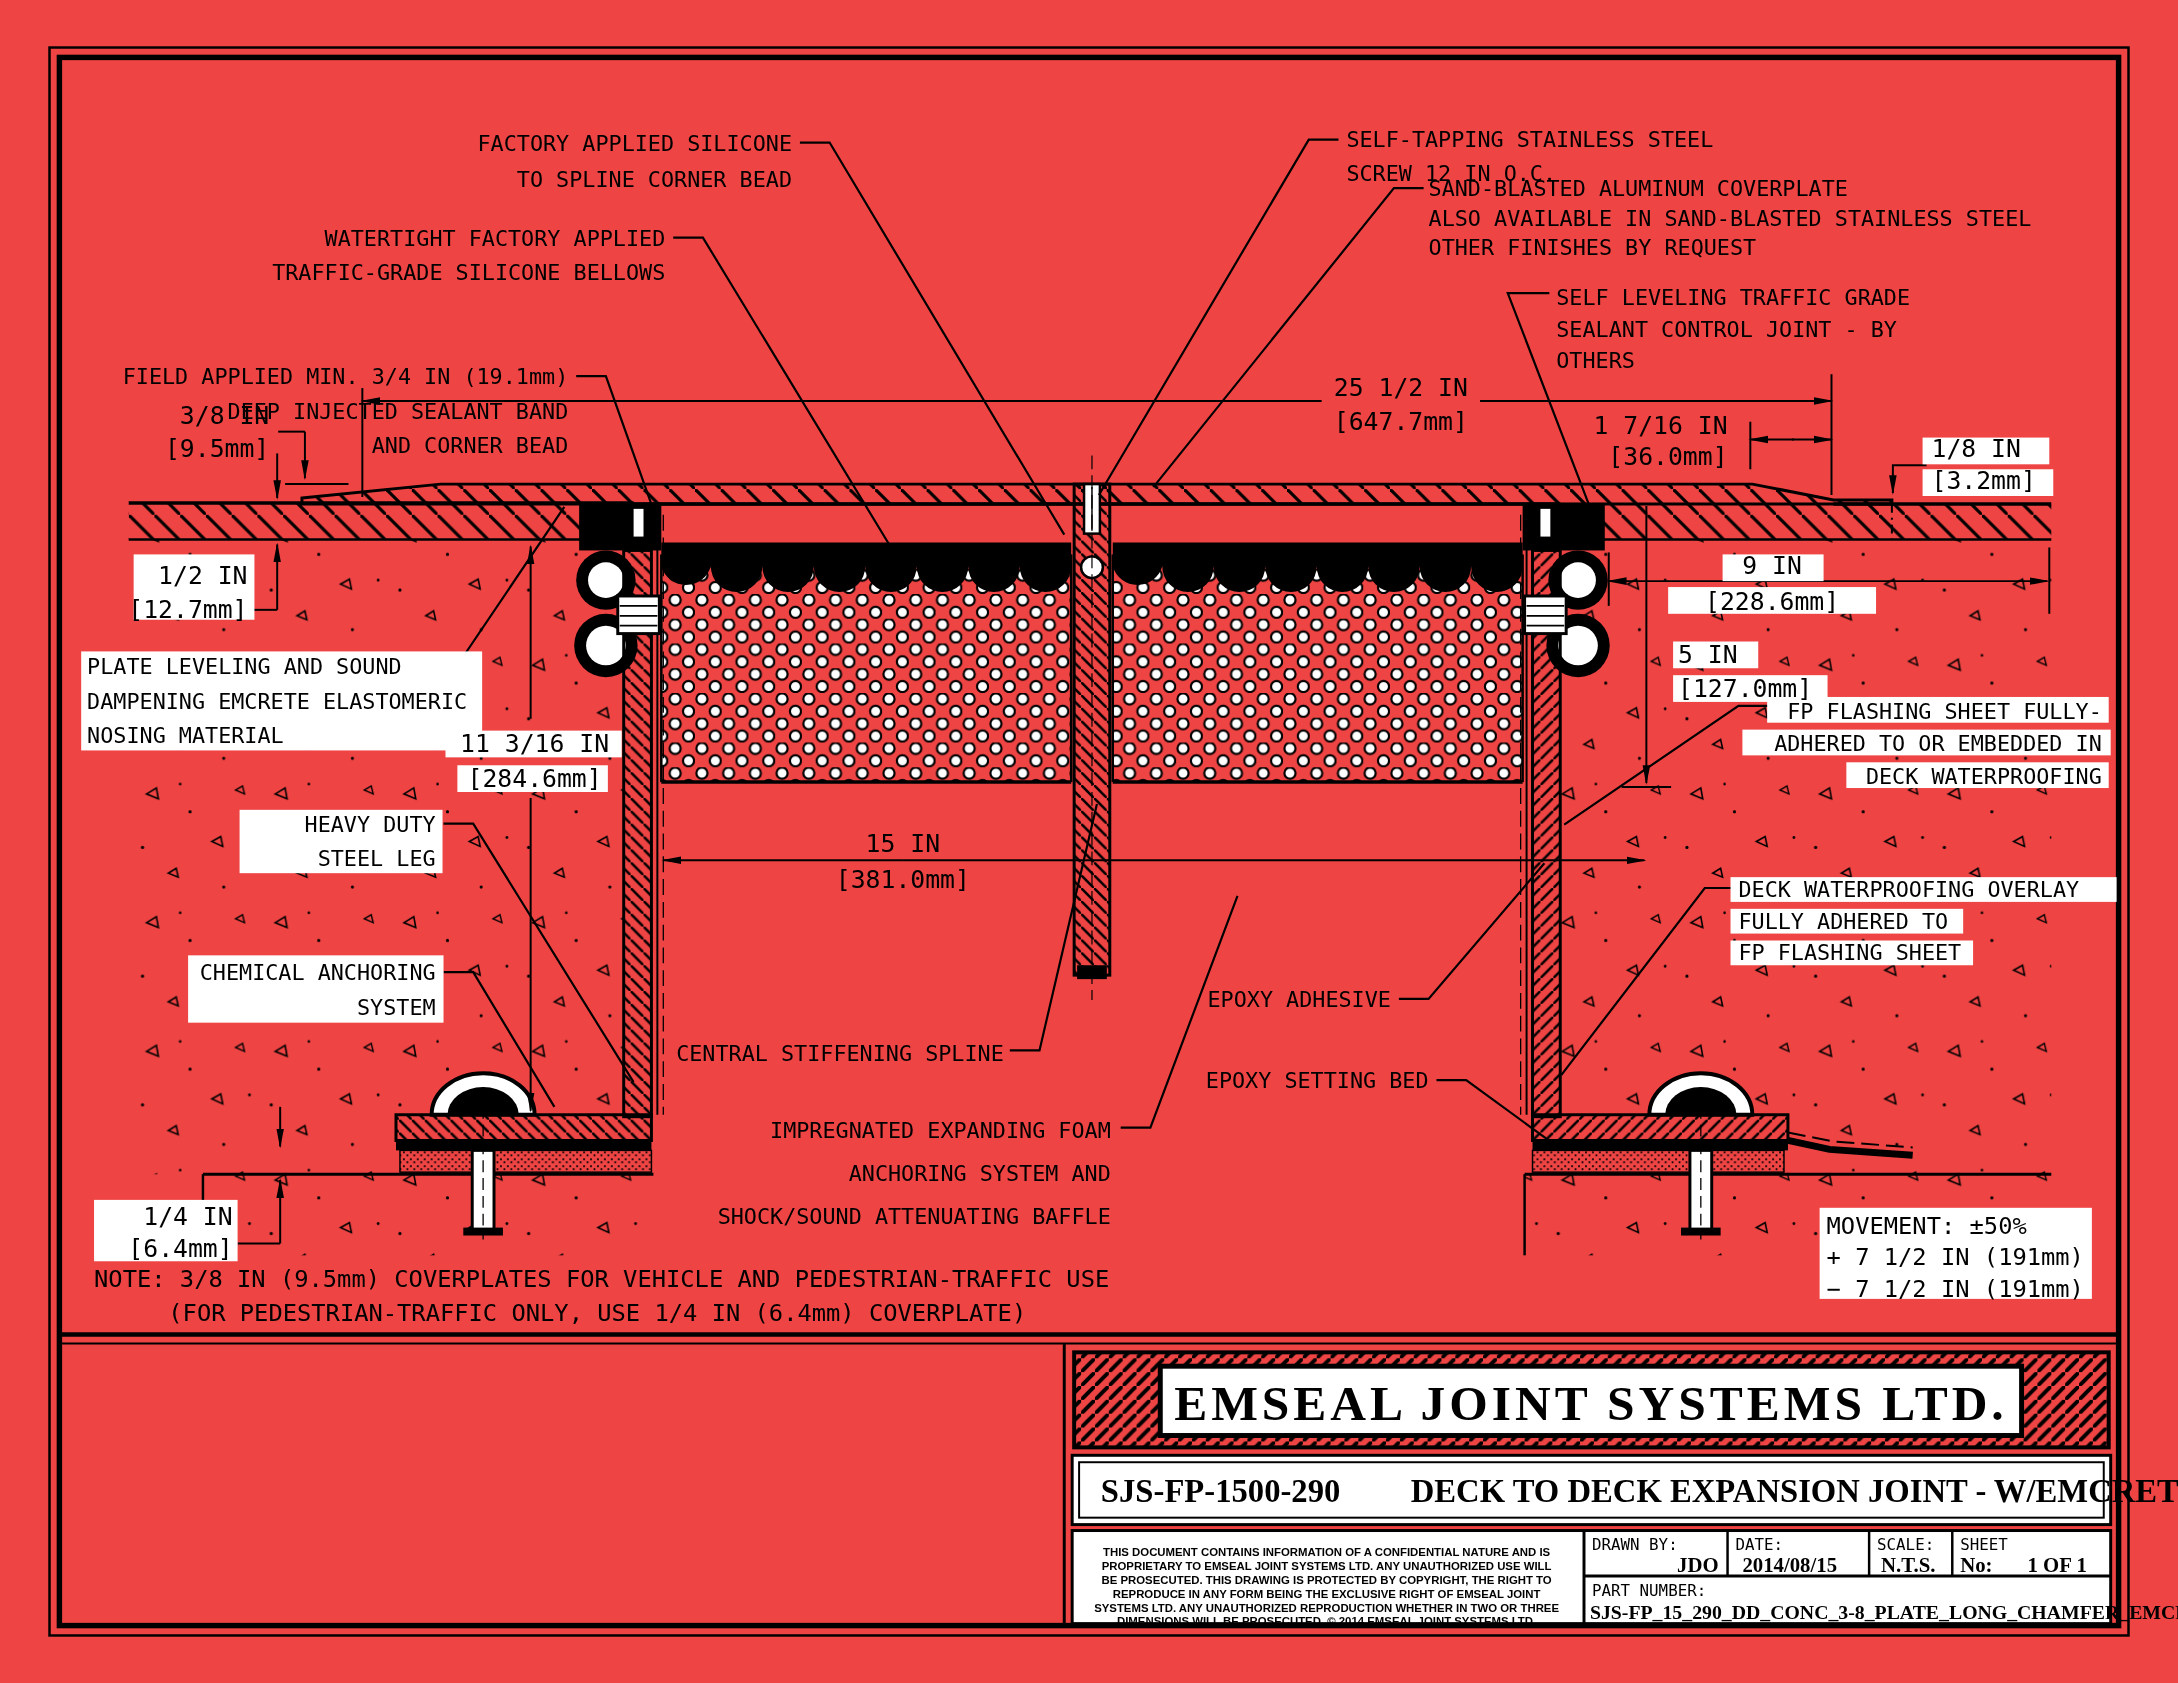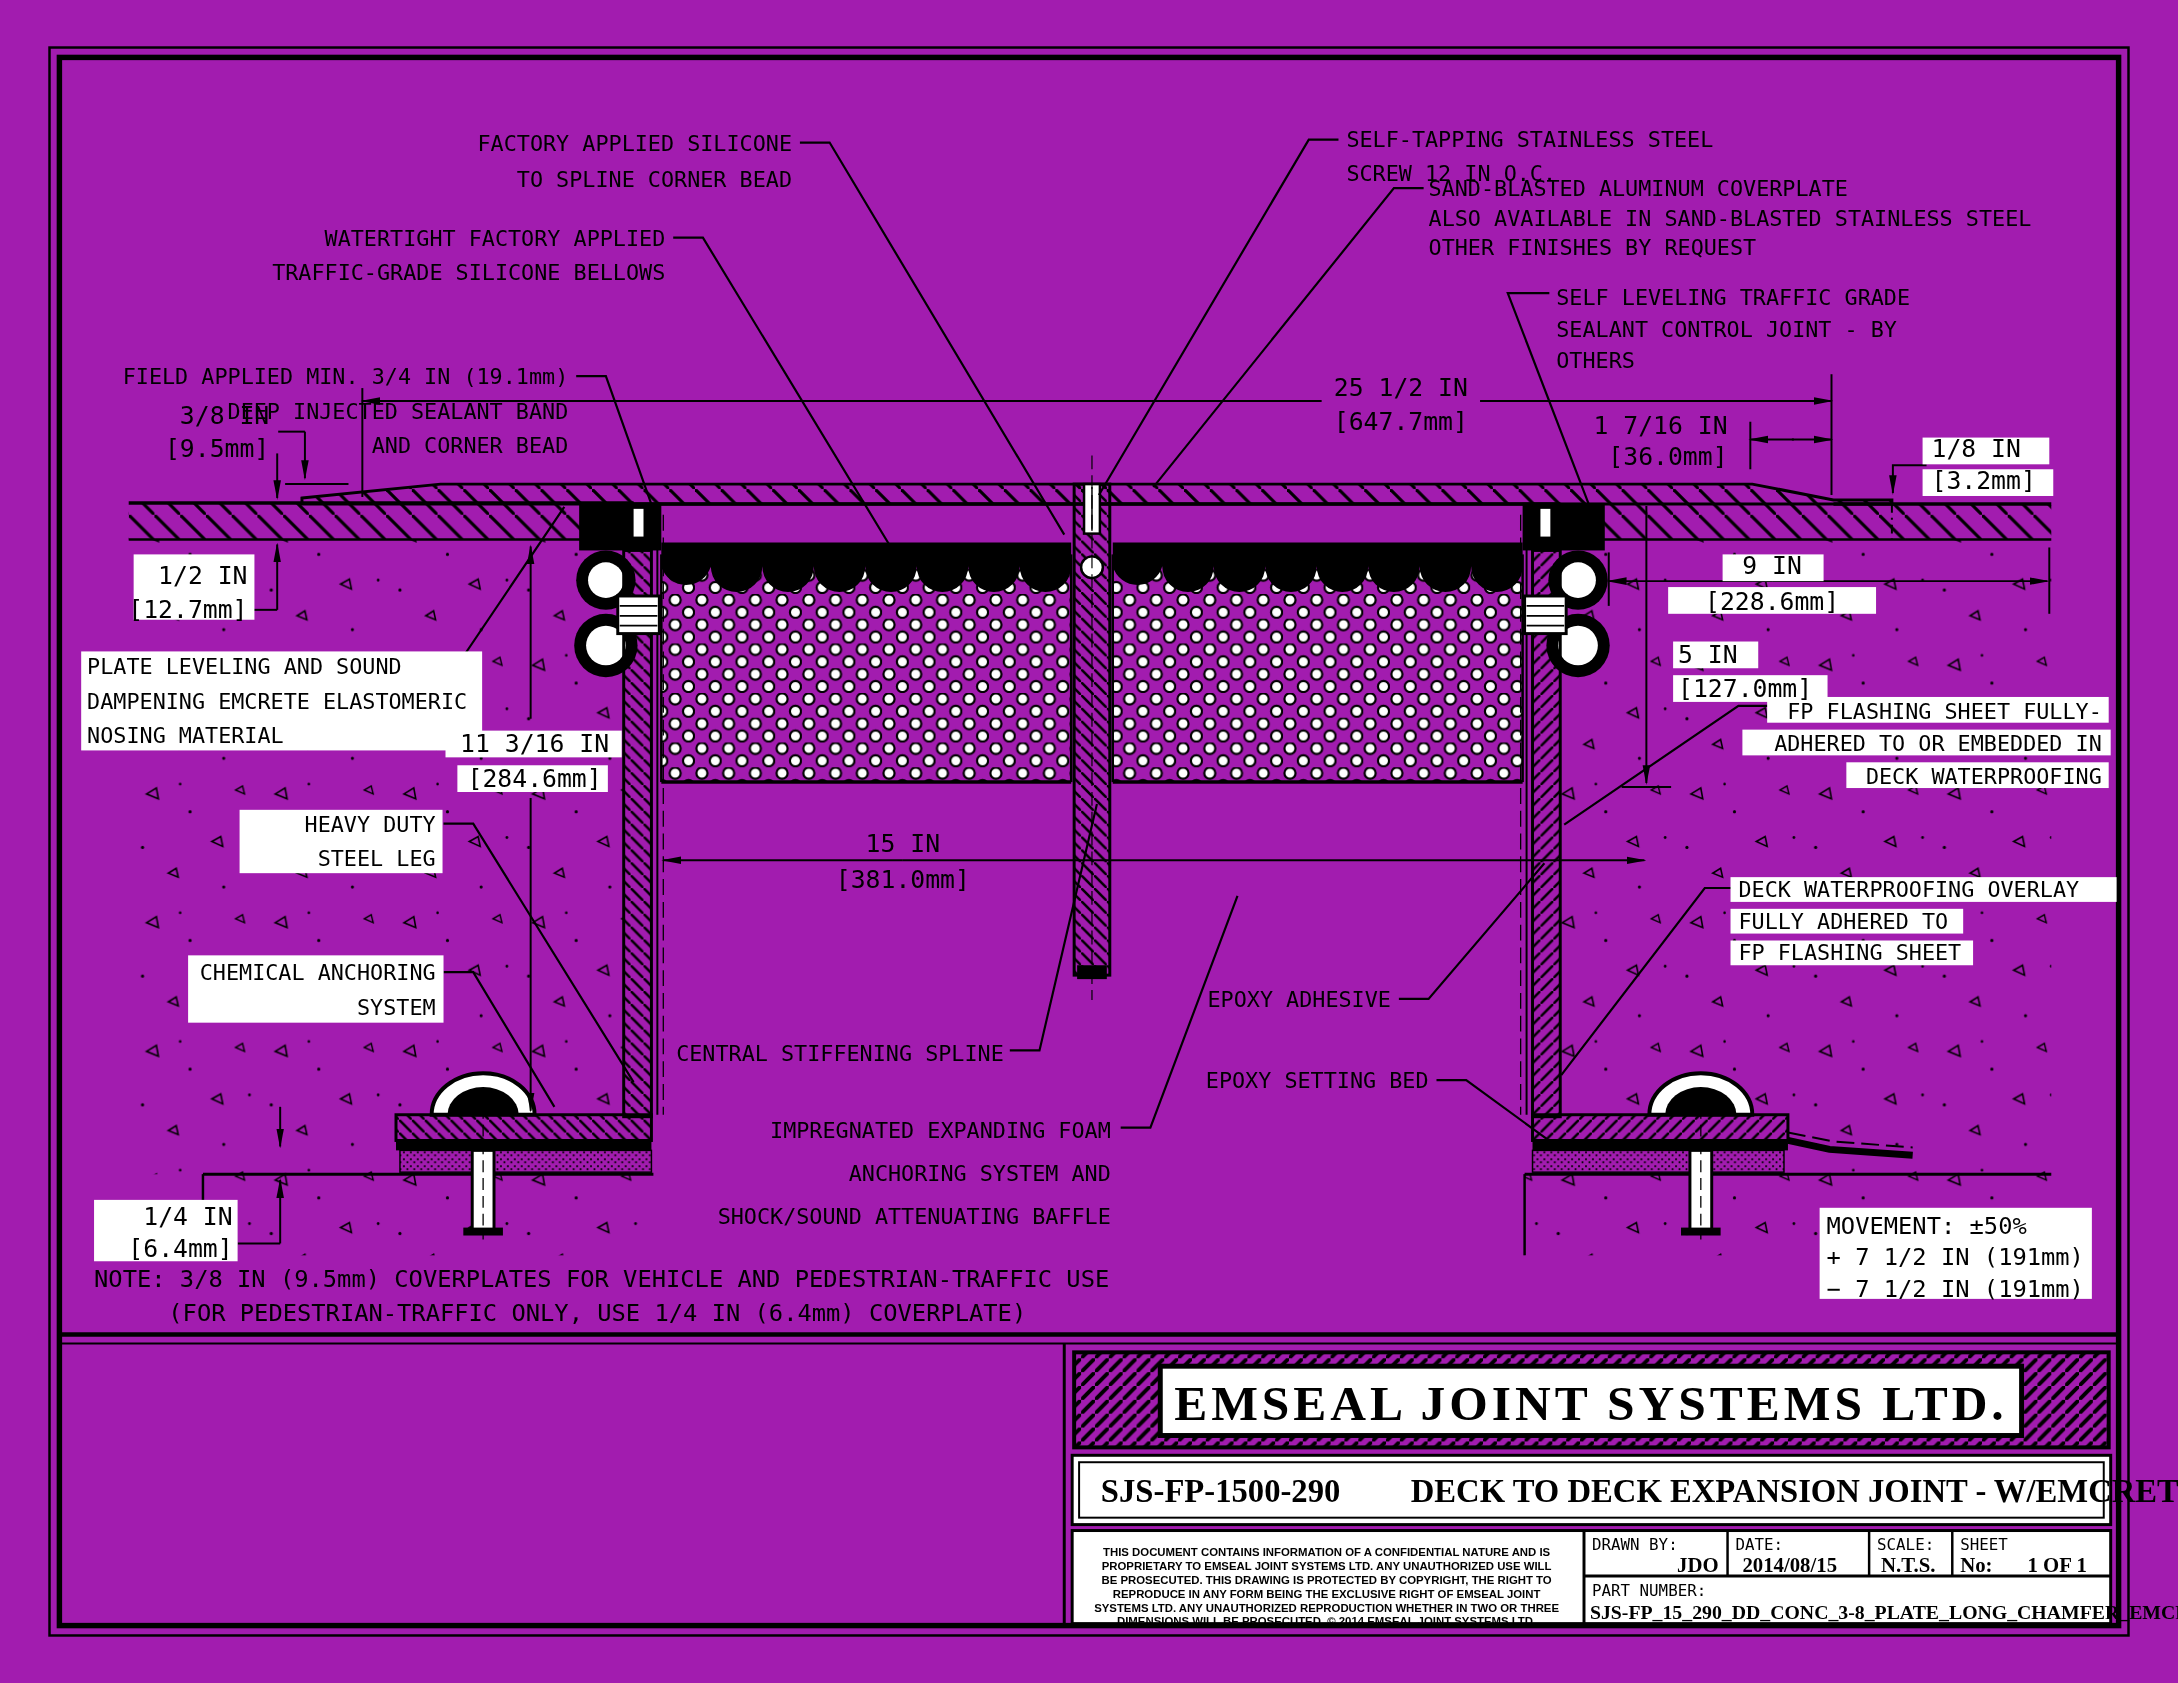--- a/index.html
+++ b/index.html
@@ -1,16 +1,16 @@
 <!DOCTYPE html>
 <html><head>
 <meta charset="utf-8">
 <style>
   html,body{margin:0;padding:0;background:#fff;}
-  .page{position:relative;width:2178px;height:1683px;background:#a21caf;font-family:"DejaVu Sans Mono",monospace;}
+  .page{position:relative;width:2178px;height:1683px;background:#ef4444;font-family:"DejaVu Sans Mono",monospace;}
   svg{position:absolute;left:0;top:0;}
   text{fill:#000;}
   .cad{font-family:"DejaVu Sans Mono",monospace;font-size:22px;}
   .dim{font-family:"DejaVu Sans Mono",monospace;font-size:25px;}
   .big{font-family:"DejaVu Sans Mono",monospace;font-size:24px;}
   .ser{font-family:"Liberation Serif","DejaVu Serif",serif;font-weight:bold;}
   .tiny{font-family:"Liberation Sans",sans-serif;font-size:11.5px;font-weight:bold;}
   .lbl{font-family:"DejaVu Sans Mono",monospace;font-size:16px;}
   .val{font-family:"Liberation Serif","DejaVu Serif",serif;font-weight:bold;font-size:21px;}
   .ln{stroke:#000;fill:none;}

